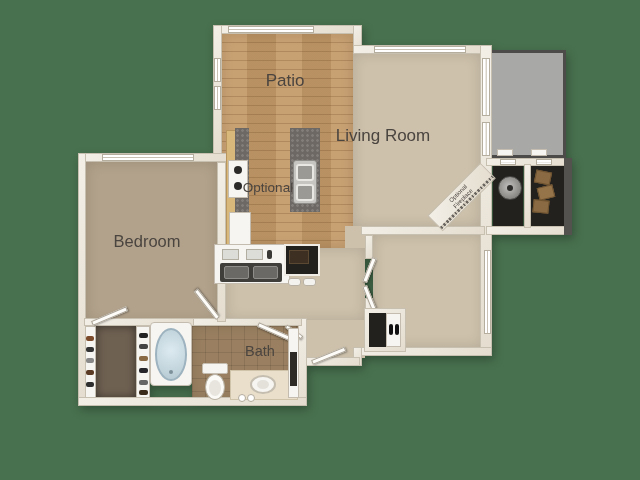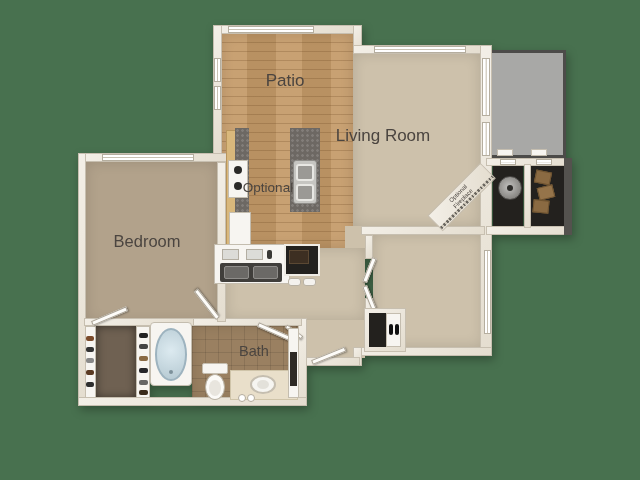--- a/index.html
+++ b/index.html
@@ -160,16 +160,16 @@
     <div class="label" style="left:50%;top:44%;transform:translate(-50%,-50%);font-size:6px;line-height:1.15">
       <span>Optional</span><br>
       <span>Fireplace</span>
     </div>
   </div>
 
   <div class="label" style="left:285px;top:81px;font-size:17px">Patio</div>
   <div class="label" style="left:383px;top:136px;font-size:17px">Living Room</div>
   <div class="label" style="left:268px;top:187px;font-size:13.5px">Optional</div>
   <div class="label" style="left:147px;top:241px;font-size:16.5px">Bedroom</div>
-  <div class="label" style="left:254px;top:351px;font-size:14.5px">Bath</div>
+  <div class="label" style="left:260px;top:351px;font-size:14.5px">Bath</div>
 
  </div>
 </div>
 
 </body></html>

